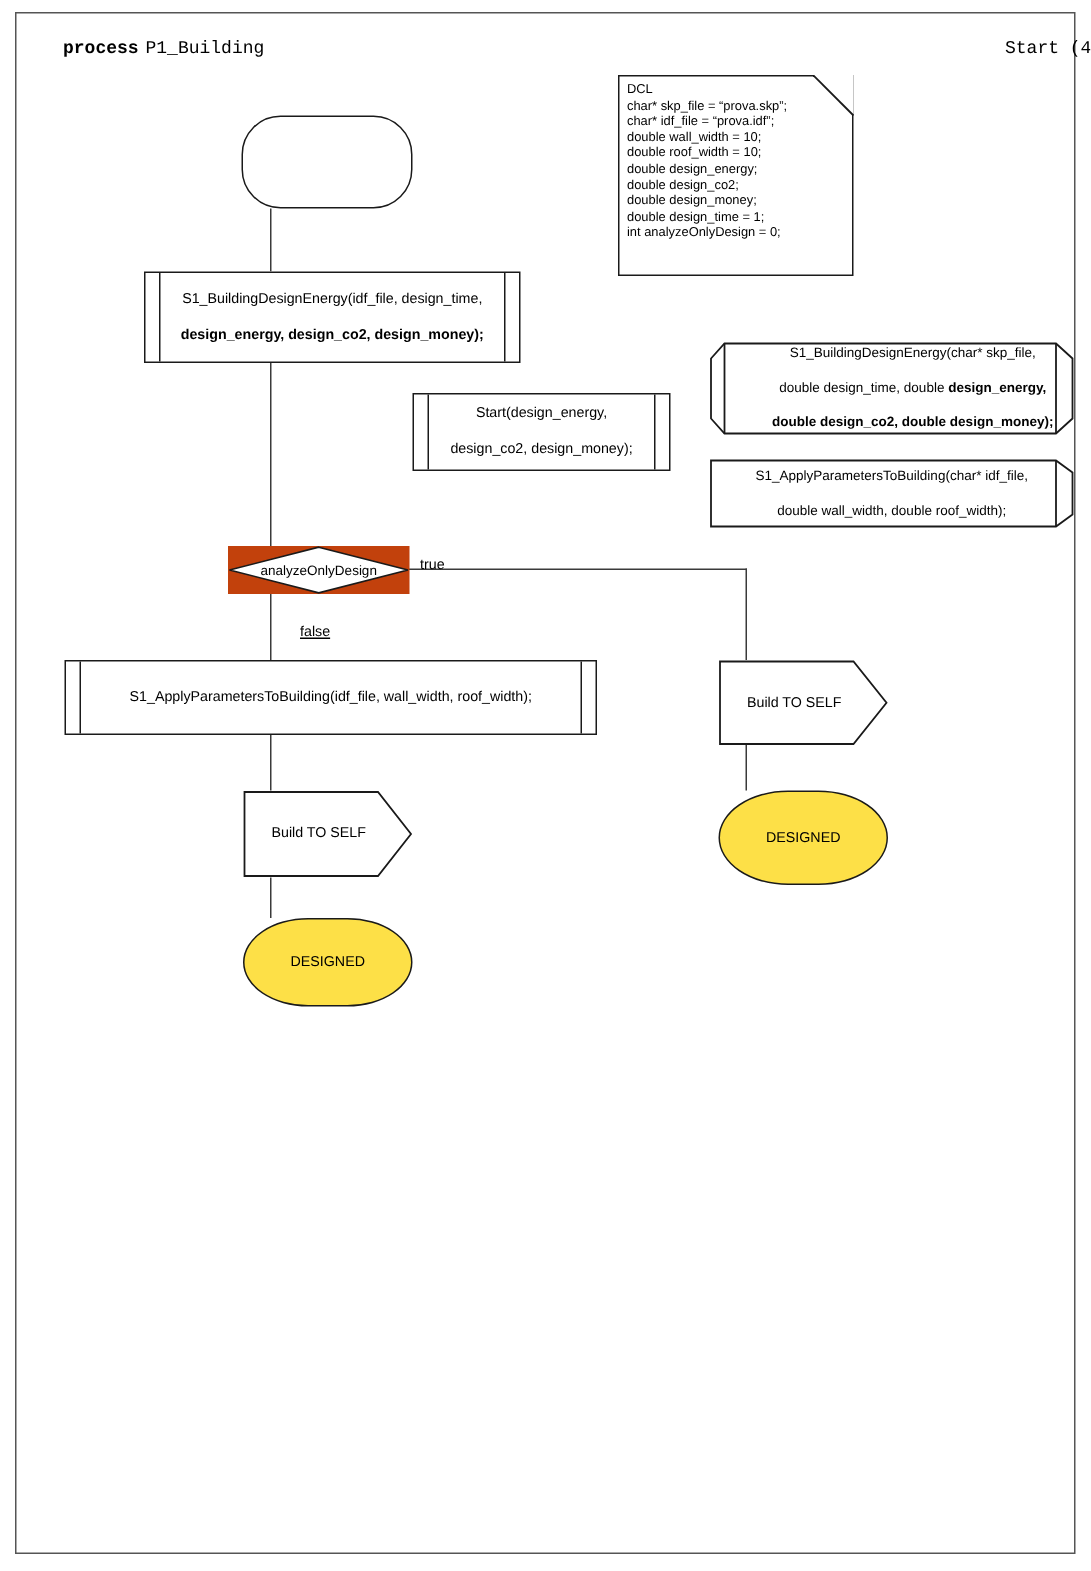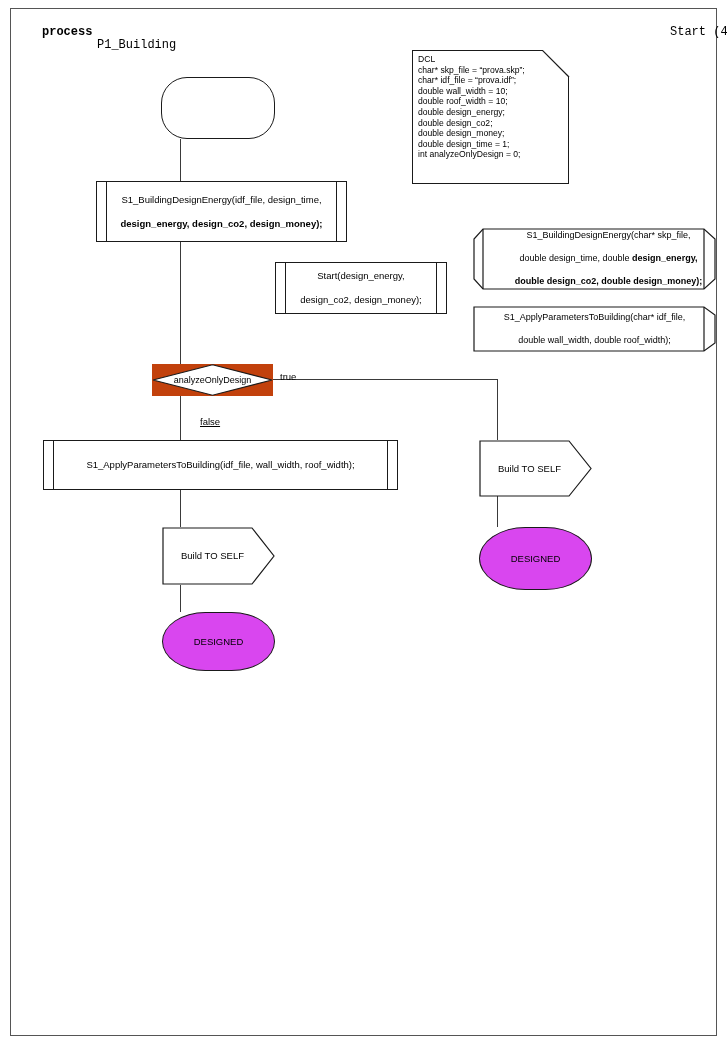--- a/index.html
+++ b/index.html
@@ -7,40 +7,40 @@
     width:727px;height:1047px;position:relative;overflow:hidden;
     font-family:"Liberation Sans","DejaVu Sans",sans-serif;
     color:#000000;
   }
   #page{
     position:absolute;left:10px;top:8px;width:707px;height:1028px;
     border:1.5px solid #555555;background:#ffffff;box-sizing:border-box;
   }
   .hdr{position:absolute;font-size:12px;line-height:13px;white-space:nowrap;font-family:Liberation Mono, monospace;}
   #hdr-kind{left:31px;top:17px;font-weight:bold;}
-  #hdr-name{left:86px;top:17px;margin-top:13px;}
+  #hdr-name{left:86px;top:17px;}
   #hdr-start{left:659px;top:17px;}
 
   .node{position:absolute;box-sizing:border-box;margin-left:28px;}
   .nodetext{
     position:absolute;left:0;top:0;width:100%;height:100%;
     display:flex;align-items:center;justify-content:center;
     text-align:center;font-size:9.5px;line-height:12px;
     white-space:pre-line;padding:0 6px;box-sizing:border-box;
     pointer-events:none;
   }
   .line{position:absolute;background:#3a3a3a;}
   .vline{width:1px;}
   .hline{height:1px;}
   .lbl{position:absolute;font-size:9.5px;line-height:11px;white-space:nowrap;}
 
   
   .terminator{border:1.2px solid #1a1a1a;border-radius:26px;background:#fff;}
   
-  .term-end{border:1.2px solid #1a1a1a;border-radius:50px/34px;background:#d946ef;}
+  .term-end{border:1.2px solid #1a1a1a;border-radius:50px/34px;background:#fde047;}
 
   
   .subroutine{border:1.2px solid #1a1a1a;background:#fff;}
   .subroutine::before,.subroutine::after{
     content:"";position:absolute;top:0;bottom:0;width:1.2px;background:#1a1a1a;
   }
   .subroutine::before{left:9px;}
   .subroutine::after{right:9px;}
 
   

